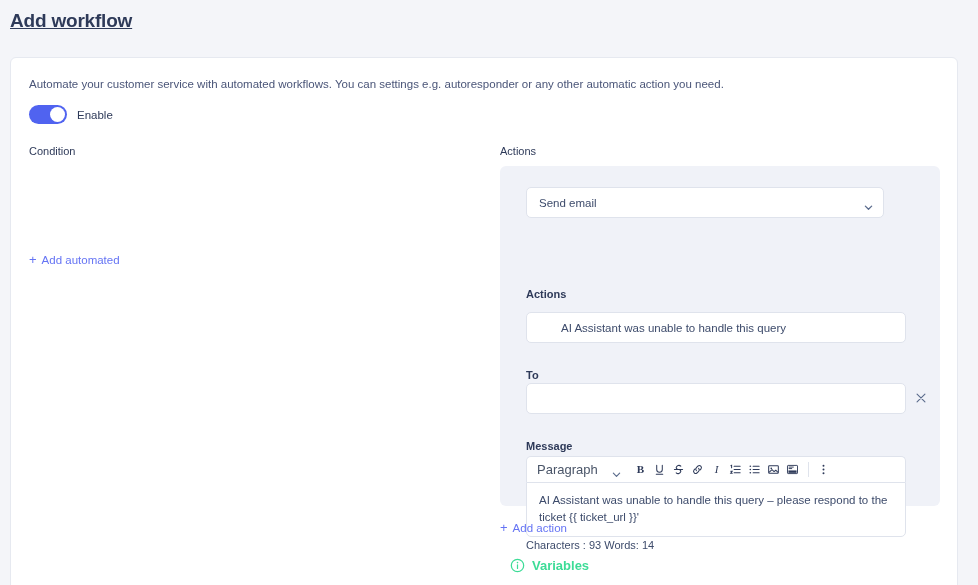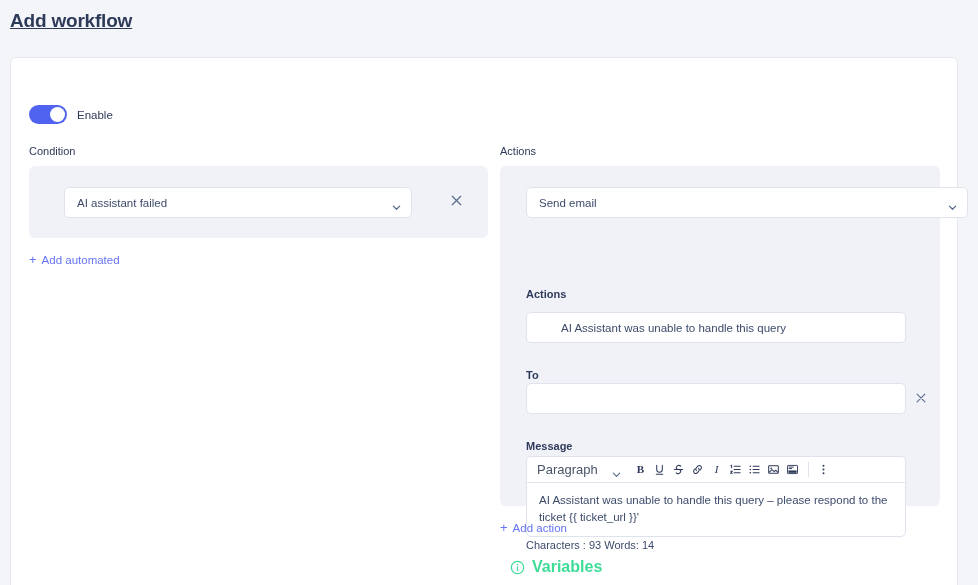--- a/index.html
+++ b/index.html
@@ -132,21 +132,21 @@
   .act-panel {
     position: absolute;
     left: 489px; top: 108px;
     width: 440px; height: 340px;
     background: #f0f2f8;
     border-radius: 6px;
   }
   .act-select {
     position: absolute;
     left: 26px; top: 21px;
-    width: 442px; height: 31px;
+    width: 358px; height: 31px;
     background: #ffffff;
     border: 1px solid #dfe3ec;
     border-radius: 5px;
     display: flex;
     align-items: center;
     padding: 0 10px 0 12px;
     cursor: pointer;
   }
   .act-select .val {
     flex: 1;
@@ -263,60 +263,46 @@
   }
   .variables {
     position: absolute;
     left: 499px; top: 500px;
     display: flex;
     align-items: center;
     gap: 7px;
     cursor: pointer;
   }
   .variables .vtxt {
-    font-size: 16px;
+    font-size: 13px;
     font-weight: bold;
     color: #3ddc97;
   }
   .info-icon { width: 15px; height: 15px; flex: none; color: #3ddc97; }
 </style>
 </head>
 <body>
 
 <div class="page">
 
   <div class="page-title">Add workflow</div>
 
   <div class="card">
 
+    <div class="card-desc">Automate your customer service with automated workflows. You can settings e.g. autoresponder or any other automatic action you need.</div>
 
     <div class="toggle-row">
       <div class="toggle">
         <div class="knob"></div>
       </div>
       <span class="toggle-label">Enable</span>
     </div>
 
     <div class="section-head head-condition">Condition</div>
 
-    <div class="cond-panel">
-      <div class="cond-select">
-        <span class="val">AI assistant failed</span>
-        <span class="chev">
-          <svg viewBox="0 0 10 10" width="9" height="9" fill="none" stroke="currentColor" stroke-width="1.4" stroke-linecap="round" stroke-linejoin="round">
-              <path d="M1.5 3.5 L5 7 L8.5 3.5"></path>
-            </svg>
-        </span>
-      </div>
-      <span class="cond-remove">
-        <svg viewBox="0 0 16 16" width="15" height="15" fill="none" stroke="currentColor" stroke-width="1.3" stroke-linecap="round">
-            <path d="M3.5 3.5 L12.5 12.5 M12.5 3.5 L3.5 12.5"></path>
-          </svg>
-      </span>
-    </div>
 
     <div class="add-condition">
       <span class="plus">+</span>
       <span>Add automated</span>
     </div>
 
     <div class="section-head head-actions">Actions</div>
 
     <div class="act-panel">
 

